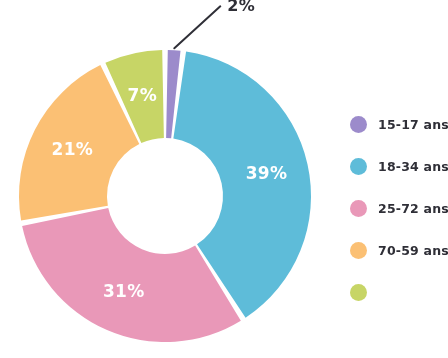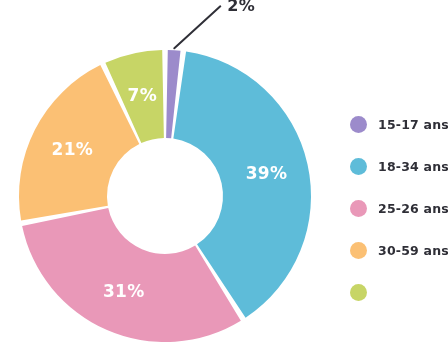--- a/index.html
+++ b/index.html
@@ -108,24 +108,24 @@
       <div class="legend-row">
         <span class="legend-swatch" style="background: rgb(156, 139, 203);"></span>
         <span class="legend-text">15-17 ans</span>
       </div>
       <div class="legend-row">
         <span class="legend-swatch" style="background: rgb(94, 188, 217);"></span>
         <span class="legend-text">18-34 ans</span>
       </div>
       <div class="legend-row">
         <span class="legend-swatch" style="background: rgb(233, 152, 184);"></span>
-        <span class="legend-text">25-26 ans</span>
+        <span class="legend-text">25-72 ans</span>
       </div>
       <div class="legend-row">
         <span class="legend-swatch" style="background: rgb(251, 192, 116);"></span>
-        <span class="legend-text">30-59 ans</span>
+        <span class="legend-text">70-59 ans</span>
       </div>
       <div class="legend-row">
         <span class="legend-swatch" style="background: rgb(199, 213, 102);"></span>
       </div>
     </div>
 
 </div>
 
 </body></html>

